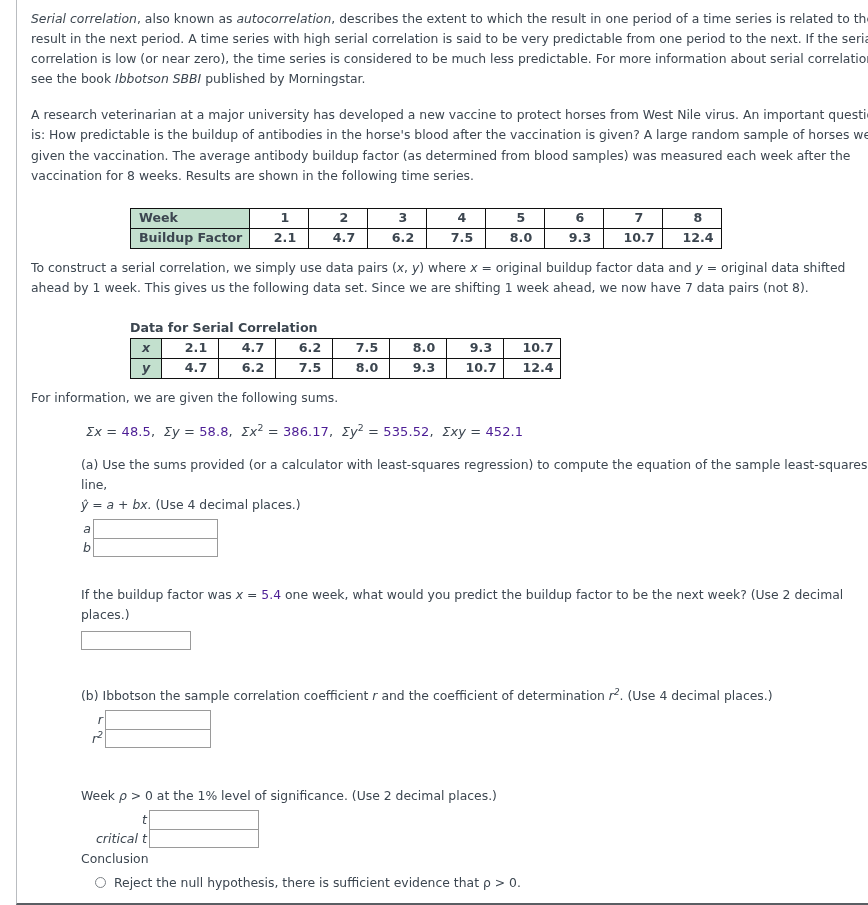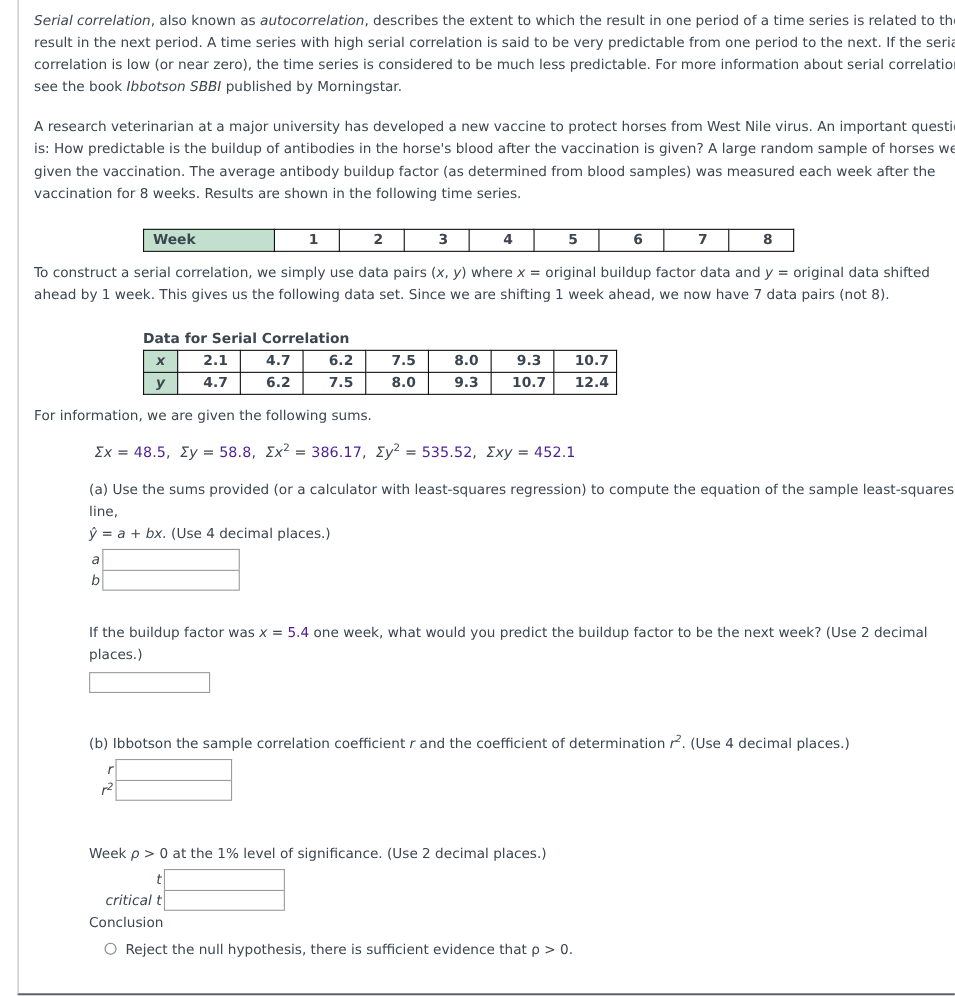--- a/index.html
+++ b/index.html
@@ -168,20 +168,31 @@
             <tr>
         <td class="rowhead">Week</td>
         <td class="val">1</td>
         <td class="val">2</td>
         <td class="val">3</td>
         <td class="val">4</td>
         <td class="val">5</td>
         <td class="val">6</td>
         <td class="val">7</td>
         <td class="val">8</td>
+      </tr>
+      <tr>
+        <td class="rowhead">Buildup Factor</td>
+        <td class="val red">2.1</td>
+        <td class="val red">4.7</td>
+        <td class="val red">6.2</td>
+        <td class="val dark">7.5</td>
+        <td class="val dark">8.0</td>
+        <td class="val red">9.3</td>
+        <td class="val red">10.7</td>
+        <td class="val red">12.4</td>
       </tr>
     </tbody>
         </table>
   </div>
 
   <div class="gap-sm"></div>
 
   <p class="para"><span>To construct a serial correlation, we simply use data pairs  (</span><span class="var">x</span><span>, </span><span class="var">y</span><span>)  where </span><span class="var">x</span><span> = original buildup factor data and </span><span class="var">y</span><span> = original data shifted ahead by 1 week. This gives us the following data set. Since we are shifting 1 week ahead, we now have 7 data pairs (not 8).</span></p>
 
   <div class="gap-lg"></div>

